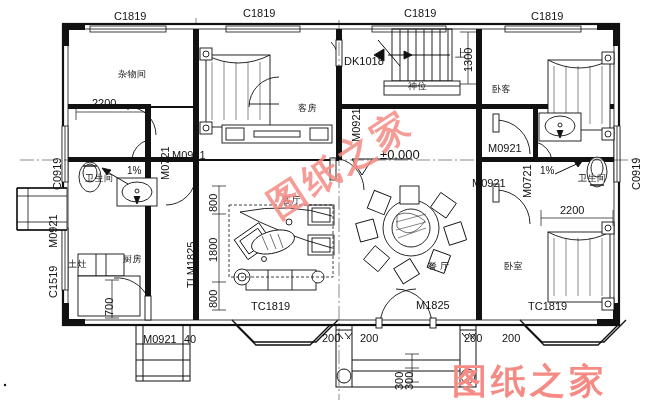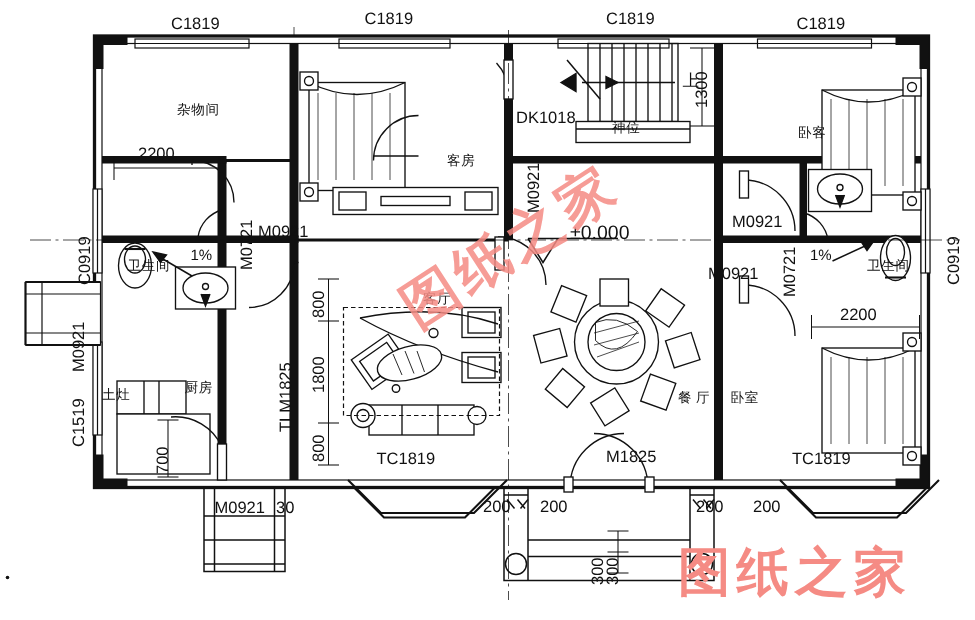--- a/index.html
+++ b/index.html
@@ -346,60 +346,60 @@
     </g>
   </svg>
 
   <div>
     <span class="lbl cjk" style="left:118px;top:70px">杂物间</span>
     <span class="lbl cjk" style="left:298px;top:104px">客房</span>
     <span class="lbl cjk" style="left:85px;top:174px">卫生间</span>
     <span class="lbl cjk" style="left:123px;top:255px">厨房</span>
     <span class="lbl cjk" style="left:68px;top:260px">土灶</span>
     <span class="lbl cjk" style="left:282px;top:196px">客厅</span>
-    <span class="lbl cjk" style="left:452px;top:262px;letter-spacing:3px">餐厅</span>
+    <span class="lbl cjk" style="left:428px;top:262px;letter-spacing:3px">餐厅</span>
     <span class="lbl cjk" style="left:408px;top:82px">神位</span>
     <span class="lbl cjk" style="left:455px;top:48px;font-size:11px">上</span>
-    <span class="lbl cjk" style="left:532px;top:85px">卧客</span>
+    <span class="lbl cjk" style="left:492px;top:85px">卧客</span>
     <span class="lbl cjk" style="left:578px;top:174px">卫生间</span>
-    <span class="lbl cjk" style="left:487px;top:262px">卧室</span>
+    <span class="lbl cjk" style="left:504px;top:262px">卧室</span>
   </div>
 
   <div>
     <span class="lbl" style="left:114px;top:11px">C1819</span>
     <span class="lbl" style="left:243px;top:8px">C1819</span>
     <span class="lbl" style="left:404px;top:8px">C1819</span>
     <span class="lbl" style="left:531px;top:11px">C1819</span>
-    <span class="lbl" style="left:344px;top:74px">DK1018</span>
+    <span class="lbl" style="left:344px;top:56px">DK1018</span>
     <span class="lbl vert" style="left:351px;top:142px;transform:rotate(-90deg)">M0921</span>
     <span class="lbl" style="left:172px;top:150px">M0921</span>
     <span class="lbl vert" style="left:160px;top:180px;transform:rotate(-90deg)">M0721</span>
     <span class="lbl vert" style="left:52px;top:190px;transform:rotate(-90deg)">C0919</span>
     <span class="lbl vert" style="left:48px;top:248px;transform:rotate(-90deg)">M0921</span>
     <span class="lbl vert" style="left:48px;top:298px;transform:rotate(-90deg)">C1519</span>
     <span class="lbl vert" style="left:186px;top:288px;transform:rotate(-90deg)">TLM1825</span>
     <span class="lbl" style="left:251px;top:301px">TC1819</span>
     <span class="lbl" style="left:143px;top:334px">M0921</span>
-    <span class="lbl" style="left:404px;top:300px">M1825</span>
+    <span class="lbl" style="left:416px;top:300px">M1825</span>
     <span class="lbl" style="left:488px;top:143px">M0921</span>
     <span class="lbl" style="left:472px;top:178px">M0921</span>
     <span class="lbl vert" style="left:522px;top:198px;transform:rotate(-90deg)">M0721</span>
     <span class="lbl vert" style="left:631px;top:190px;transform:rotate(-90deg)">C0919</span>
     <span class="lbl" style="left:528px;top:301px">TC1819</span>
   </div>
 
   <div>
     <span class="lbl dim" style="left:92px;top:98px">2200</span>
     <span class="lbl dim vert" style="left:463px;top:72px;transform:rotate(-90deg)">1300</span>
     <span class="lbl dim vert" style="left:208px;top:212px;transform:rotate(-90deg)">800</span>
     <span class="lbl dim vert" style="left:208px;top:262px;transform:rotate(-90deg)">1800</span>
     <span class="lbl dim vert" style="left:208px;top:308px;transform:rotate(-90deg)">800</span>
     <span class="lbl dim vert" style="left:104px;top:316px;transform:rotate(-90deg)">700</span>
     <span class="lbl dim" style="left:560px;top:205px">2200</span>
-    <span class="lbl dim" style="left:184px;top:334px">30</span>
+    <span class="lbl dim" style="left:184px;top:334px">40</span>
     <span class="lbl dim" style="left:322px;top:333px">200</span>
     <span class="lbl dim" style="left:360px;top:333px">200</span>
     <span class="lbl dim" style="left:464px;top:333px">200</span>
     <span class="lbl dim" style="left:502px;top:333px">200</span>
     <span class="lbl dim vert" style="left:404px;top:390px;transform:rotate(-90deg)">300</span>
     <span class="lbl dim vert" style="left:394px;top:390px;transform:rotate(-90deg)">300</span>
   </div>
 
   <div>
     <span class="lbl" style="left:380px;top:148px;font-size:13px">±0.000</span>

